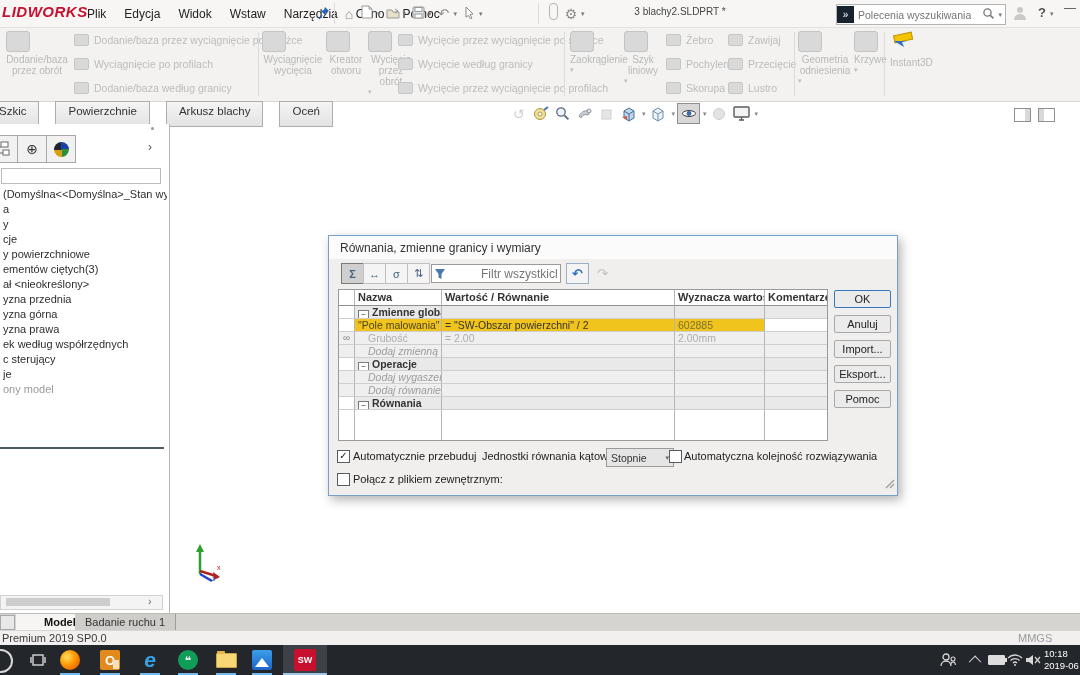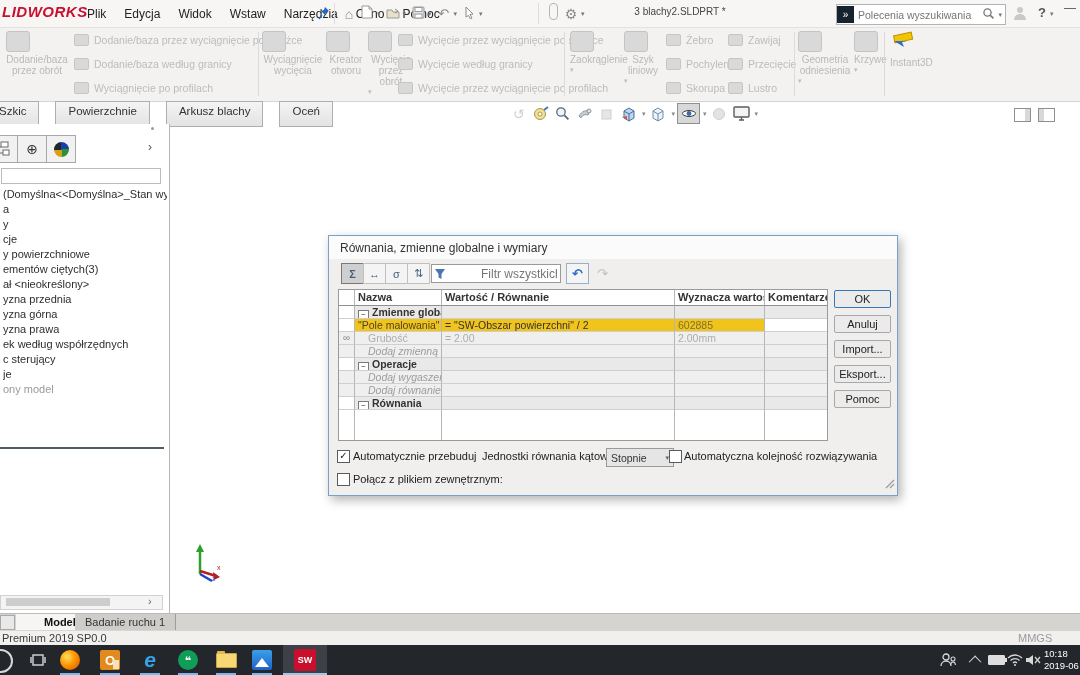--- a/index.html
+++ b/index.html
@@ -212,25 +212,25 @@
     <span class="rbic"></span>
     <span class="lbl">Dodanie/baza przez obrót</span>
   </div>
   <div class="rlist" style="left:74px">
     <div class="rli">
         <span class="rlic"></span>
         <span class="t">Dodanie/baza przez wyciągnięcie po ścieżce</span>
       </div>
     <div class="rli">
         <span class="rlic"></span>
+        <span class="t">Wyciągnięcie po profilach</span>
+      </div>
+    <div class="rli">
+        <span class="rlic"></span>
         <span class="t">Dodanie/baza według granicy</span>
-      </div>
-    <div class="rli">
-        <span class="rlic"></span>
-        <span class="t">Wyciągnięcie po profilach</span>
       </div>
   </div>
   <div class="rsep" style="left:258px"></div>
 
   <div class="rbig" style="left:262px;width:62px">
     <span class="rbic"></span>
     <span class="lbl">Wyciągnięcie wycięcia</span>
   </div>
   <div class="rbig" style="left:326px;width:40px">
     <span class="rbic"></span>
@@ -441,21 +441,21 @@
   <path d="M10 4 L6 12 L14 12 Z" fill="#2ca02c"></path>
   <path d="M10 31 L26 36" stroke="#b22222" stroke-width="2.5"></path>
   <path d="M30 37 L23 32 L24 40 Z" fill="#b22222"></path>
   <path d="M10 34 L22 41" stroke="#2244cc" stroke-width="2.5"></path>
   <text x="27" y="30" font-size="7" fill="#b22222">x</text>
   <text x="22" y="41" font-size="7" fill="#2244cc">z</text>
 </svg>
 
 <div class="dlg">
   <div class="dtitle">
-    <span>Równania, zmienne globalne i wymiary</span>
+    <span>Równania, zmienne granicy i wymiary</span>
   </div>
   <div class="dtools">
     <div class="dbtn act" style="left:12px">
         <b>Σ</b>
       </div>
     <div class="dbtn" style="left:34px">
         <span>↔</span>
       </div>
     <div class="dbtn" style="left:56px">
         <span>σ</span>

